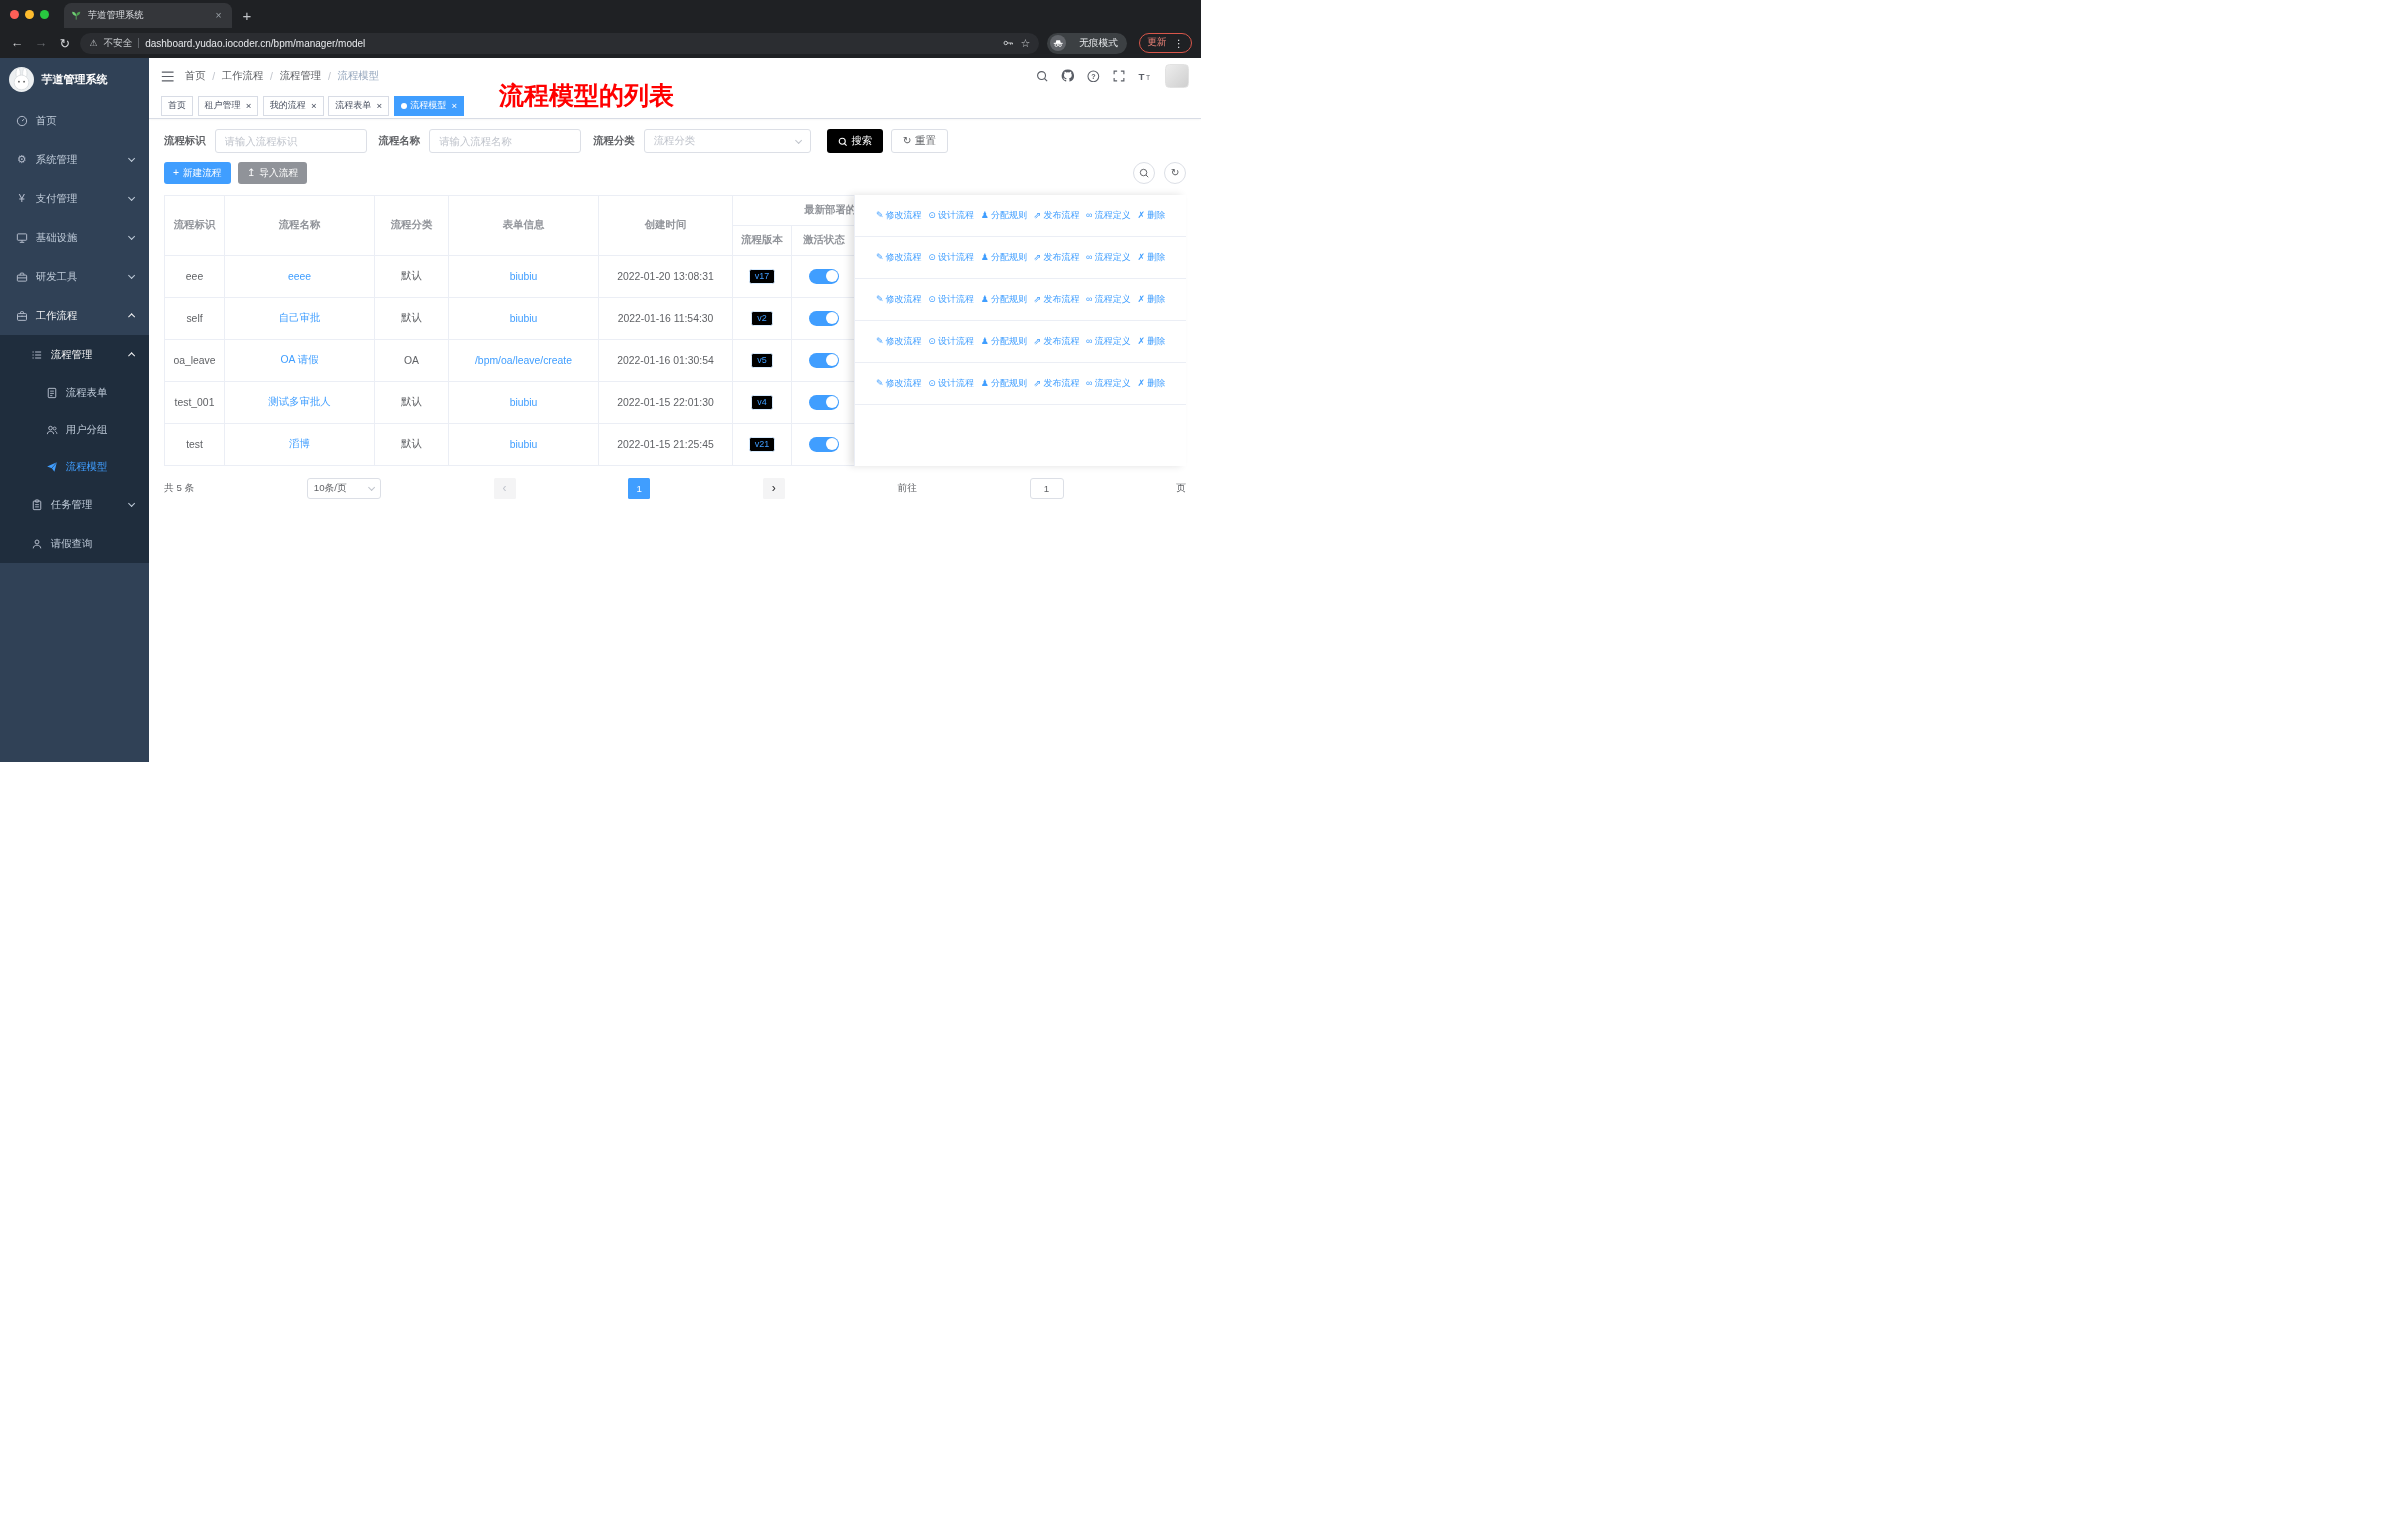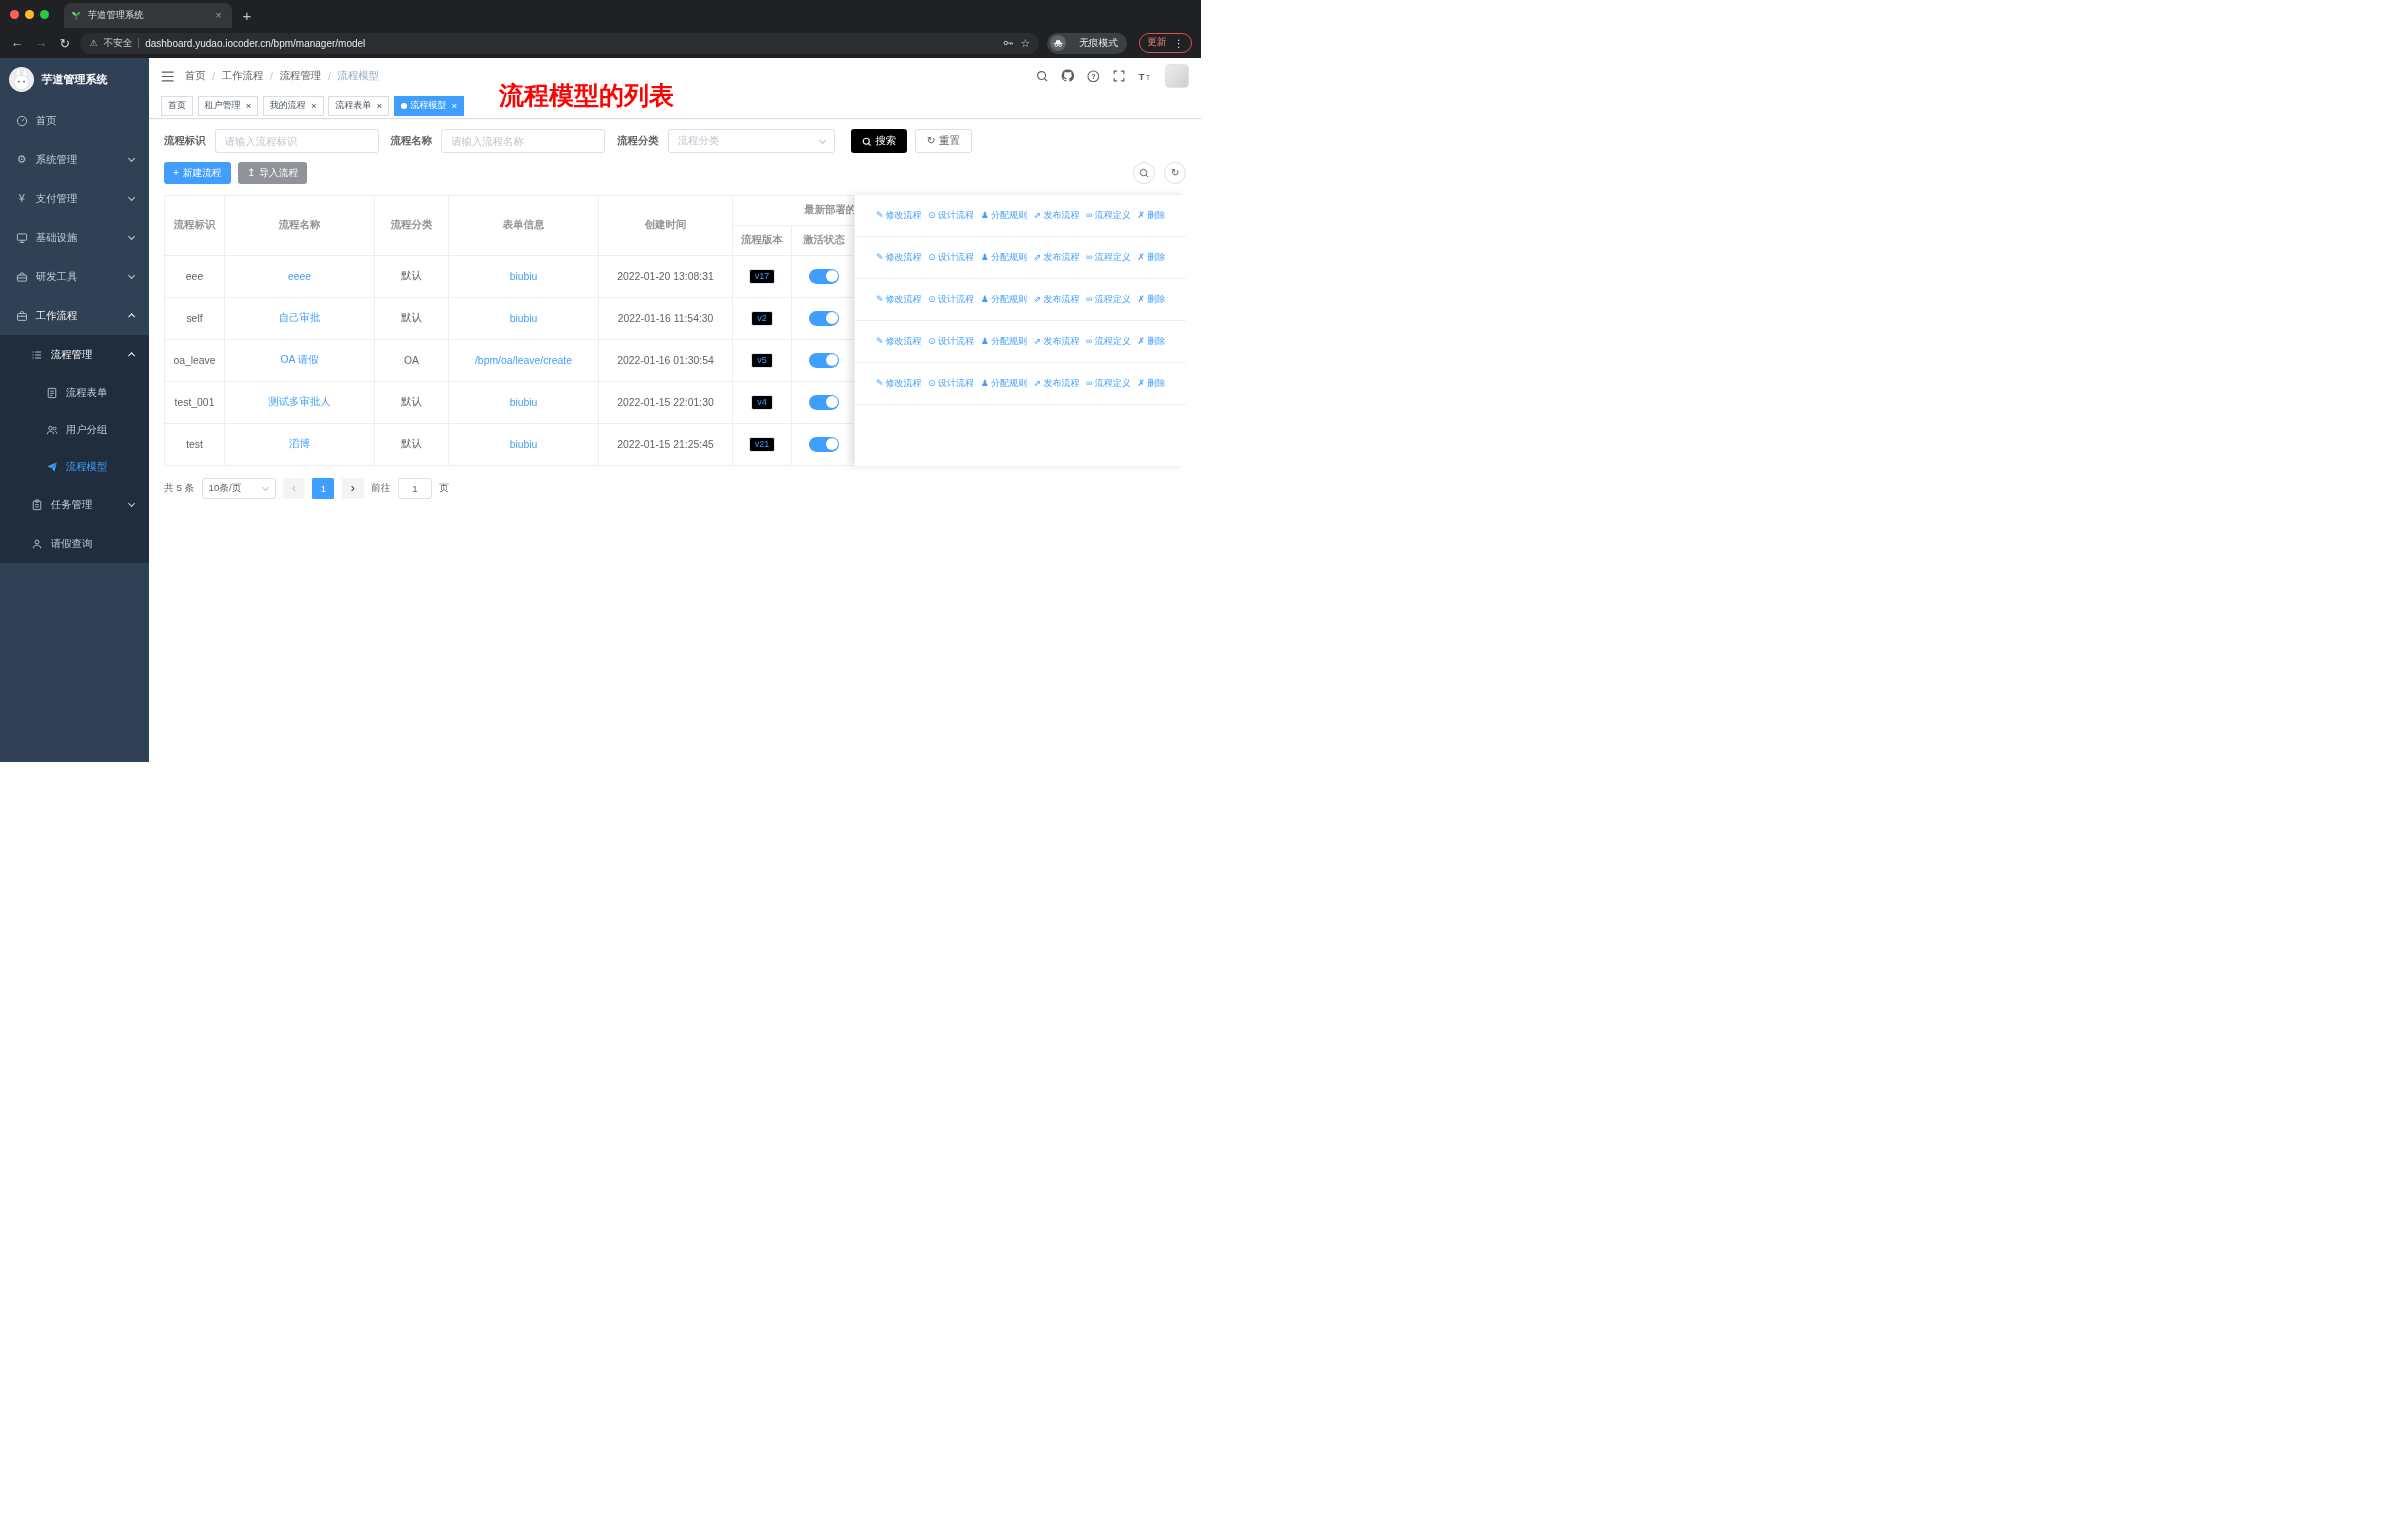--- a/index.html
+++ b/index.html
@@ -59,21 +59,21 @@
 .av{width:24px;height:24px;border-radius:4.5px;background:linear-gradient(135deg,#ededed,#cfcfcf);border:0.7px solid #e2e2e2}
 .tags{height:25px;display:flex;align-items:center;gap:4.5px;padding:0 12px;border-bottom:0.7px solid #d8dce5;box-shadow:0 0.7px 2.2px rgba(0,0,0,.06)}
 .tag{height:19.4px;display:flex;align-items:center;gap:3.7px;padding:0 6px;border:0.7px solid #d8dce5;background:#fff;color:#495060;font-size:9px;cursor:pointer}
 .tag .x{font-size:9.7px;line-height:1;margin-left:1.5px}
 .tag.on{background:#409eff;border-color:#409eff;color:#fff}
 .dot{width:6px;height:6px;border-radius:50%;background:#fff}
 .pg{flex:1;padding:10.4px 15px 0}
 
 .flt{display:flex;align-items:center;margin-bottom:9px}
 .fl{font-weight:700;color:#606266;margin-right:9px;font-size:10.4px;white-space:nowrap}
-.fi{width:164px;height:24px;border:0.7px solid #dcdfe6;border-radius:3px;padding:0 9px;font-size:10.4px;color:#606266;outline:none;margin-right:12px;font-family:inherit}
+.fi{width:152px;height:24px;border:0.7px solid #dcdfe6;border-radius:3px;padding:0 9px;font-size:10.4px;color:#606266;outline:none;margin-right:12px;font-family:inherit}
 .fi::placeholder{color:#c0c4cc}
 .fsel{width:167px;height:24px;border:0.7px solid #dcdfe6;border-radius:3px;display:flex;align-items:center;justify-content:space-between;padding:0 9px;color:#c0c4cc;margin-right:16.4px;cursor:pointer}
 .fsel .chev{color:#c0c4cc}
 .btn{height:24px;border:none;border-radius:3px;display:inline-flex;align-items:center;gap:3.7px;padding:0 11px;font-size:10.4px;cursor:pointer;font-family:inherit}
 .btn.search{background:#000000;color:#fff}
 .btn.reset{background:#fff;border:0.7px solid #dcdfe6;color:#606266;margin-left:7.4px}
 .btn.blue{background:#409eff;color:#fff;height:22px;font-size:9.7px;padding:0 9px}
 .btn.info{background:#909399;color:#fff;height:22px;font-size:9.7px;padding:0 9px;margin-left:7.4px}
 .ri{font-size:10.4px;line-height:1}
 .brow{display:flex;align-items:center;margin-bottom:10.4px}
@@ -88,21 +88,21 @@
 a.lnk{color:#409eff;text-decoration:none;cursor:pointer}
 .vtag{display:inline-block;padding:1.5px 5.2px;font-size:9px;color:#409eff;background:#000000;border:0.7px solid #d9ecff;border-radius:2.2px}
 .sw{display:inline-block;width:30px;height:15px;border-radius:7.4px;background:#409eff;position:relative;vertical-align:middle;cursor:pointer}
 .sw i{position:absolute;right:1.5px;top:1.5px;width:12px;height:12px;border-radius:50%;background:#fff}
 .opcol{position:absolute;top:0;right:0;width:332px;height:100%;background:#fff;border-left:0.7px solid #ebeef5;box-shadow:-3.7px 0 7.4px rgba(0,0,0,.12);z-index:2;display:flex;flex-direction:column}
 .ophead{height:60px;display:flex;align-items:center;justify-content:center;color:#909399;font-weight:700;border-bottom:0.7px solid #ebeef5;font-size:10.4px}
 .oprow{height:42px;display:flex;align-items:center;justify-content:center;gap:6.7px;border-bottom:0.7px solid #ebeef5}
 .opl{color:#409eff;font-size:9px;text-decoration:none;display:inline-flex;align-items:center;gap:2.2px;white-space:nowrap;cursor:pointer}
 .oi{font-size:9px;line-height:1}
 
-.pag{display:flex;align-items:center;justify-content:flex-start;gap:7.4px;margin-top:12px;font-size:9.7px;color:#606266}
+.pag{display:flex;align-items:center;justify-content:space-between;gap:7.4px;margin-top:12px;font-size:9.7px;color:#606266}
 .psel{width:74px;height:21px;border:0.7px solid #dcdfe6;border-radius:3px;display:flex;align-items:center;justify-content:space-between;padding:0 6px;cursor:pointer}
 .pb{min-width:22px;height:21px;background:#f4f4f5;border-radius:1.5px;display:flex;align-items:center;justify-content:center;font-size:12px;cursor:pointer}
 .pb.prev{color:#c0c4cc}
 .pb.next{color:#303133}
 .pb.cur{background:#409eff;color:#fff;font-size:9.7px}
 .pgoto{width:34px;height:21px;border:0.7px solid #dcdfe6;border-radius:3px;text-align:center;font-size:9.7px;color:#606266;outline:none;font-family:inherit}
 </style>
 </head>
 <body>
 

